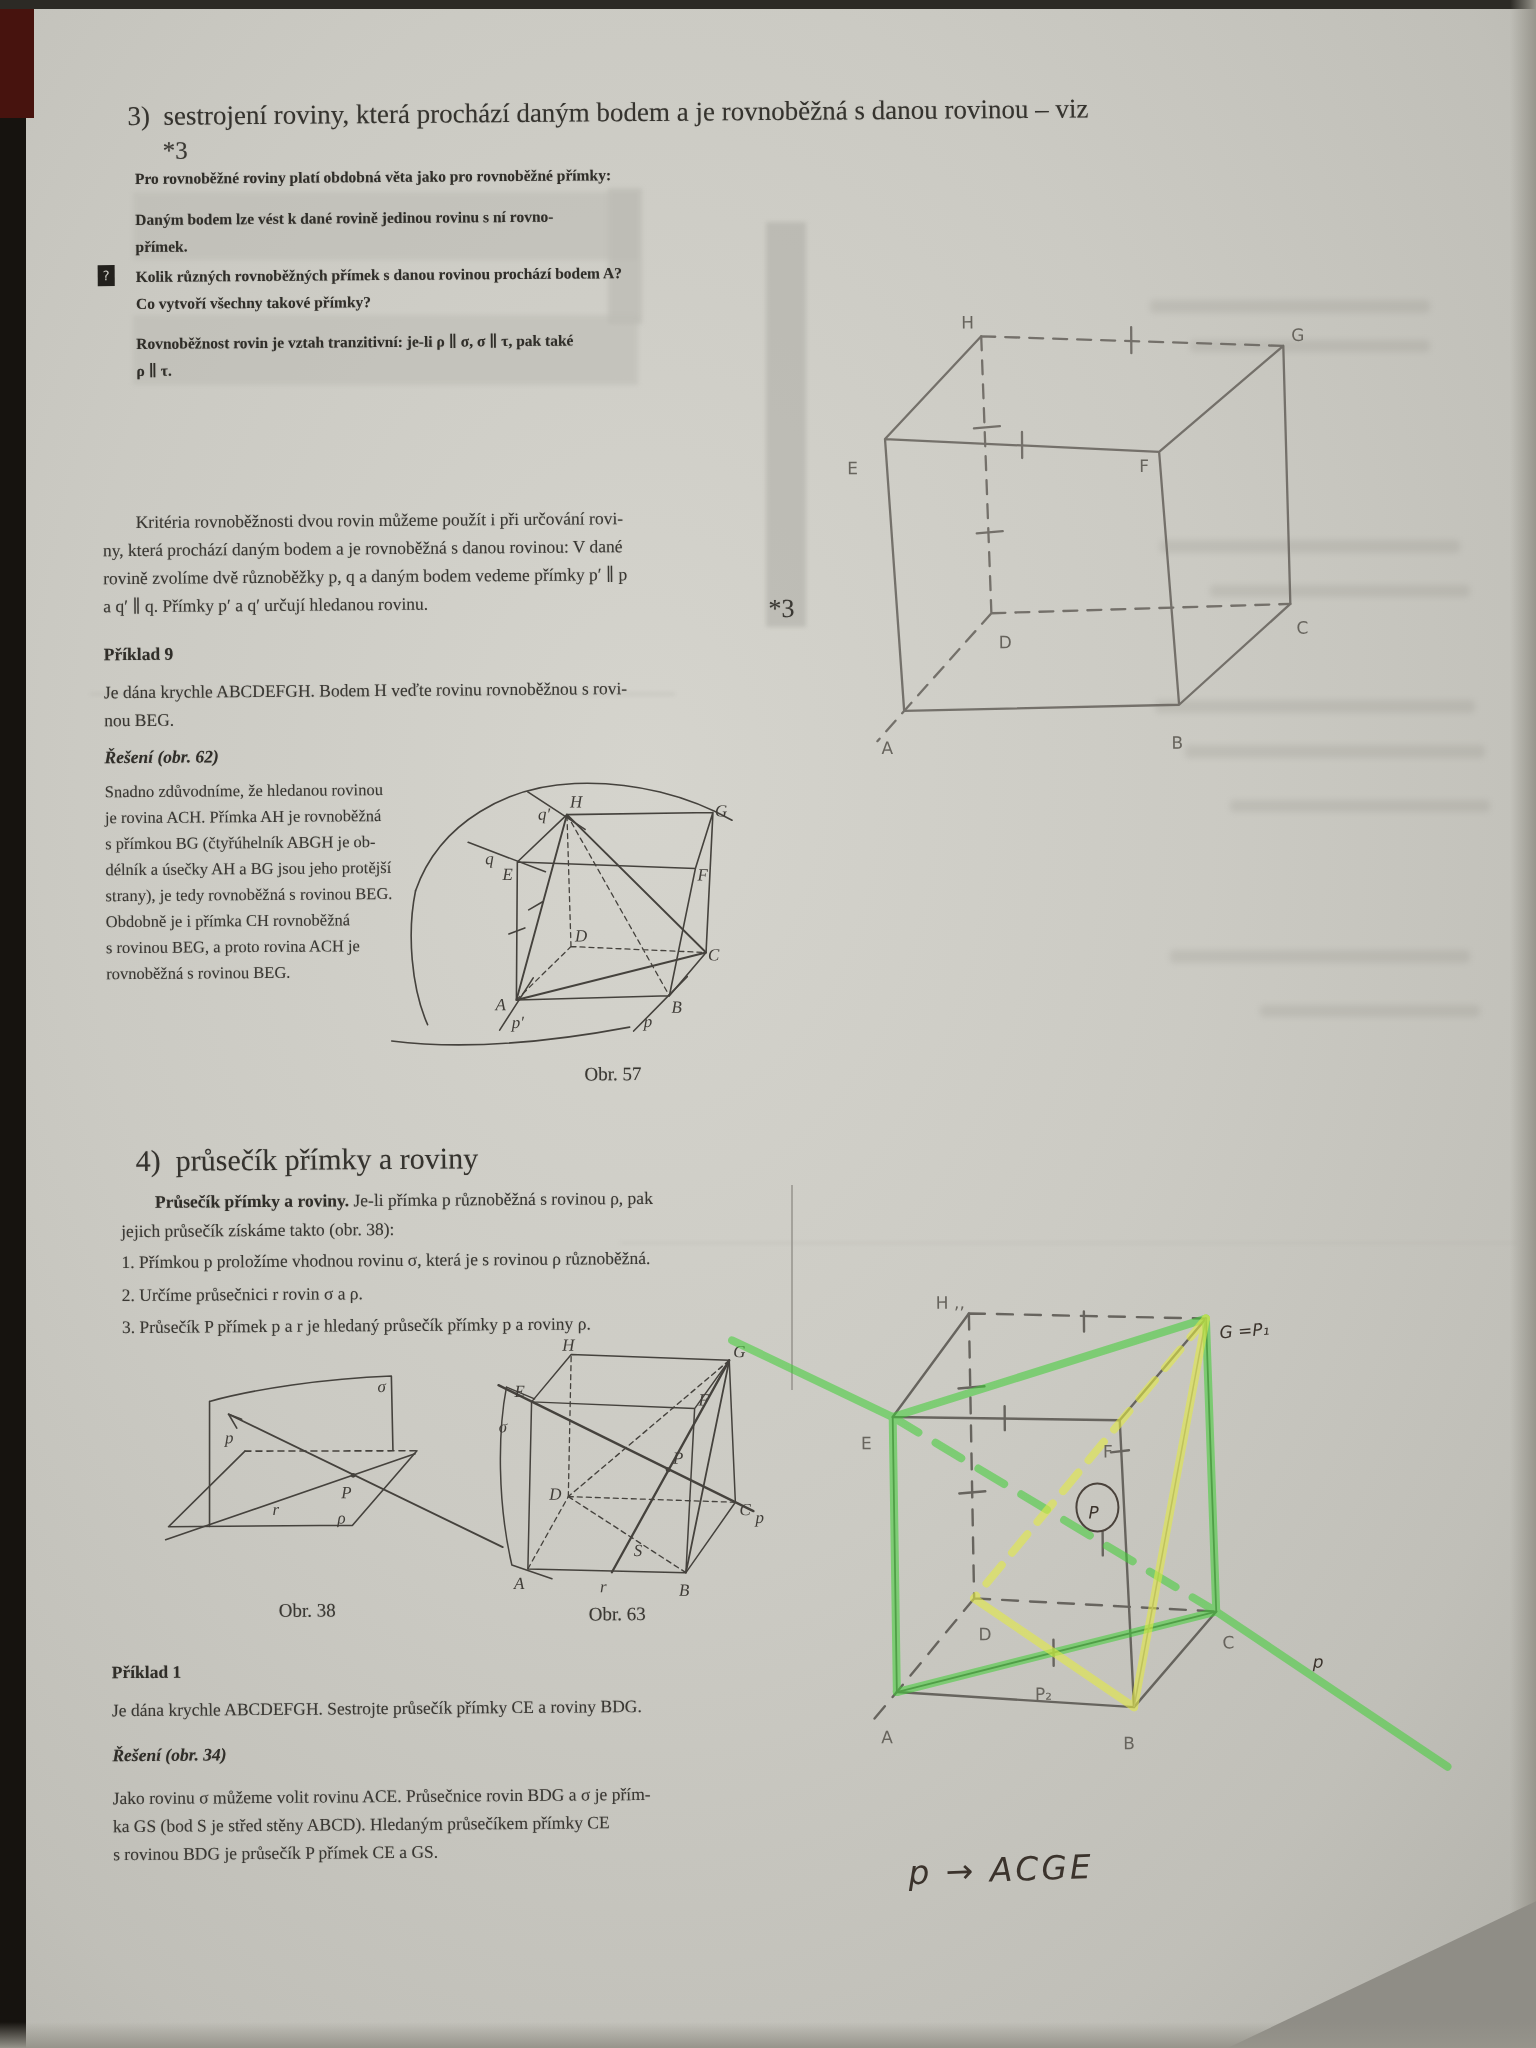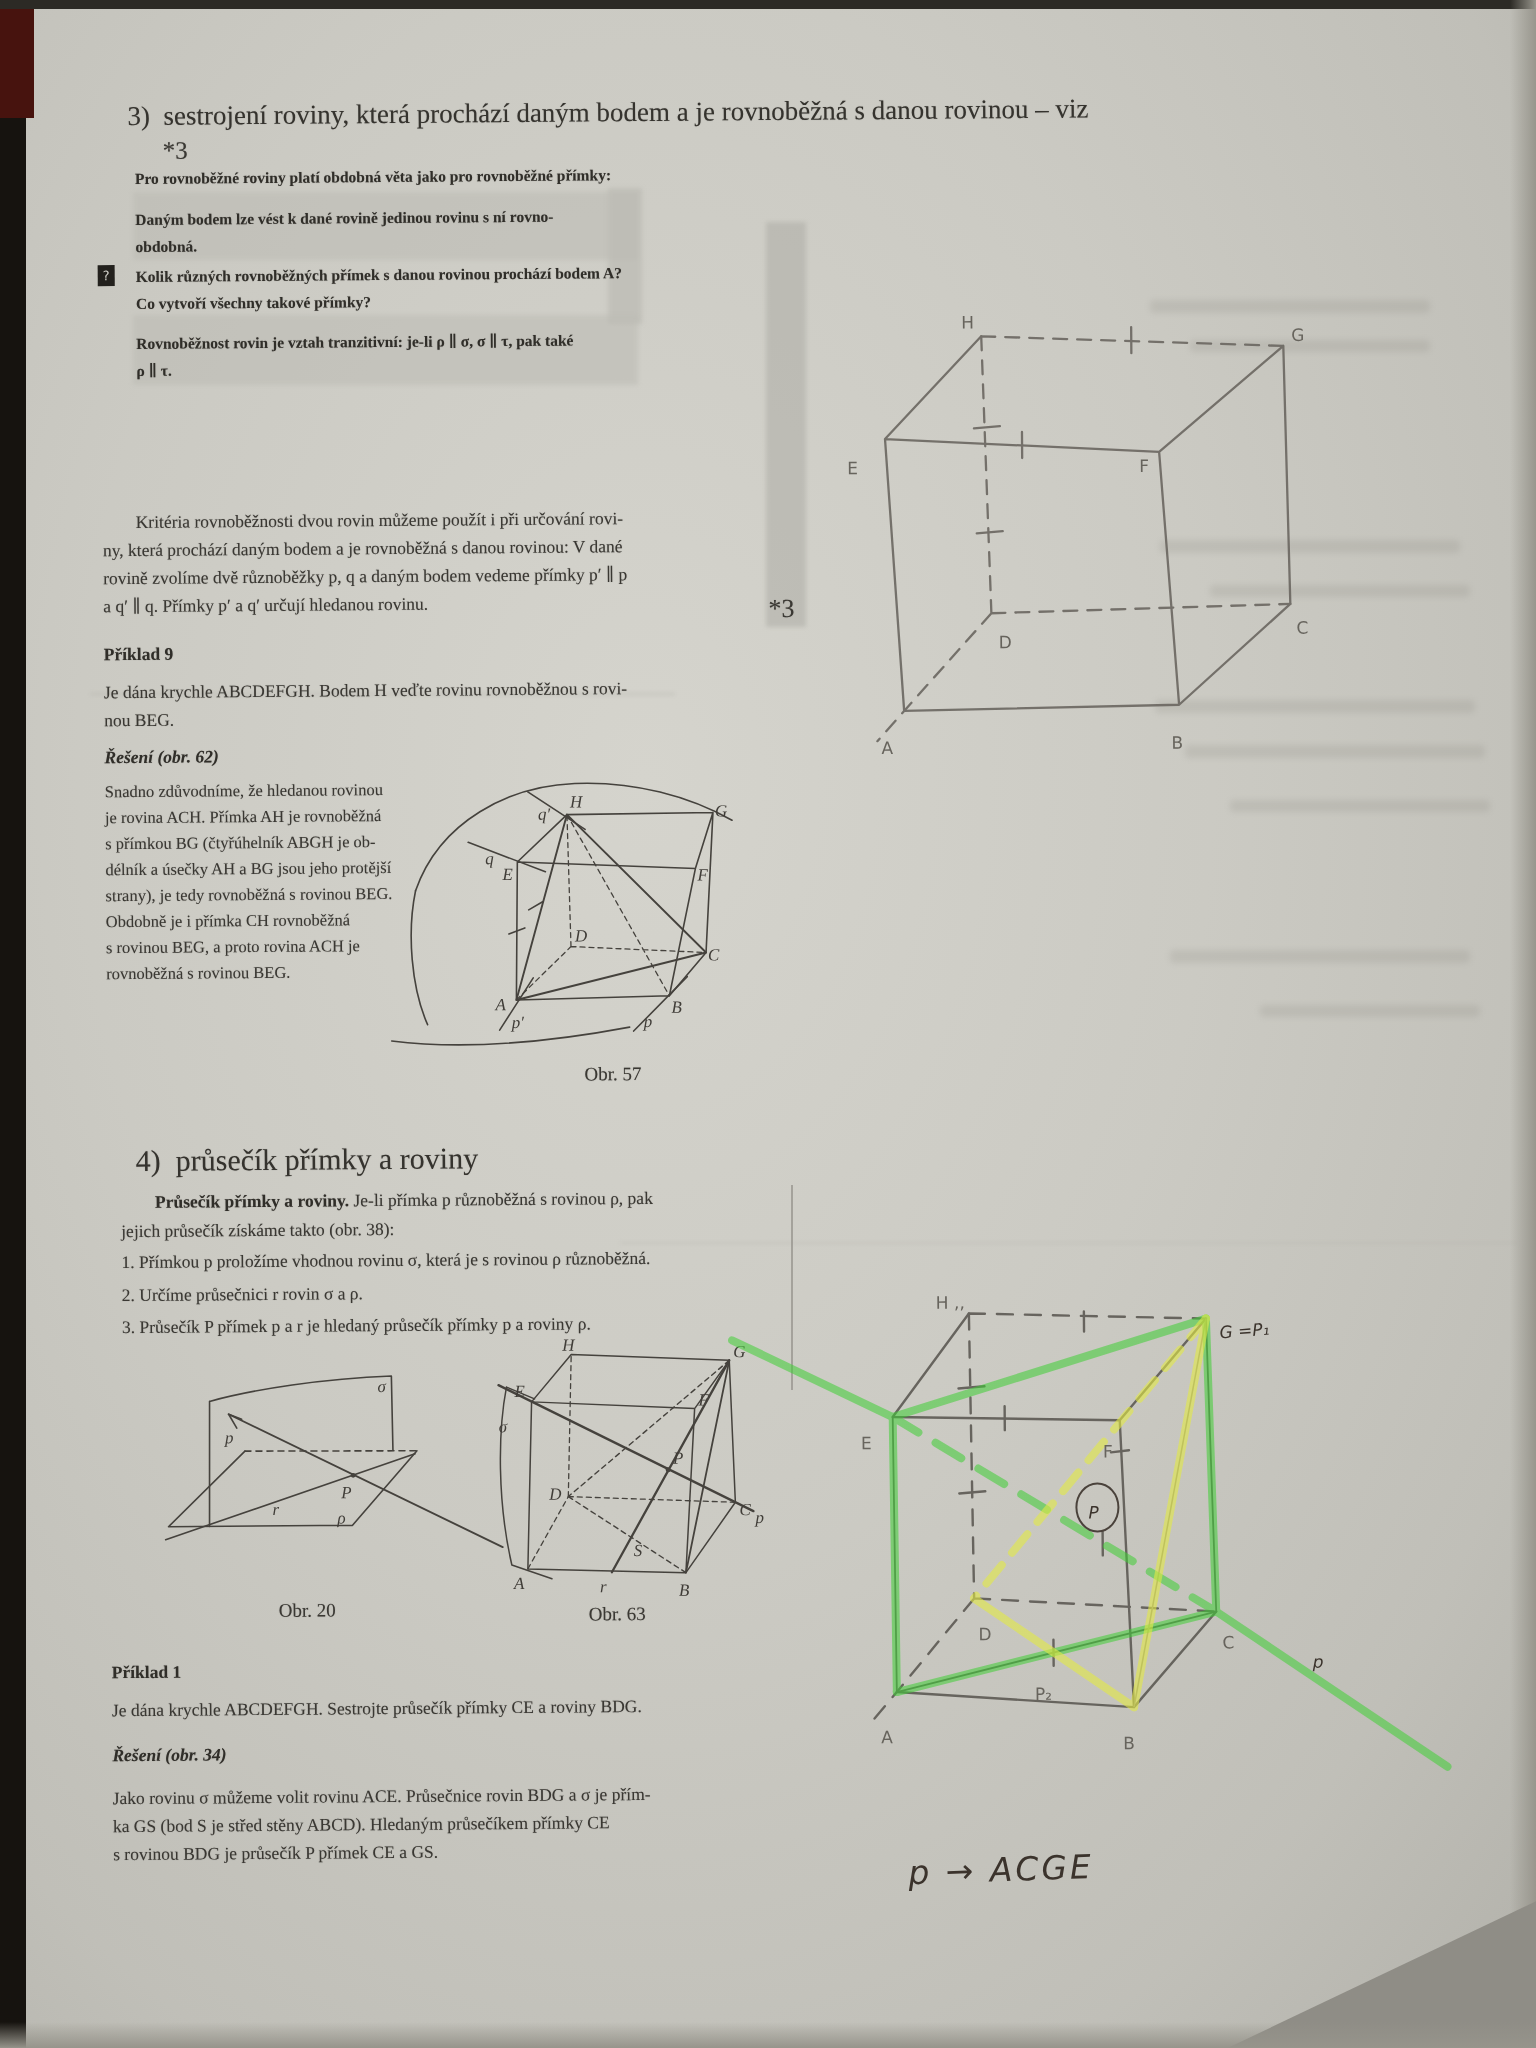--- a/index.html
+++ b/index.html
@@ -59,21 +59,21 @@
 <div class="abs" style="left:0;top:0;width:1536px;height:2048px;transform:rotate(-0.45deg);transform-origin:50% 40%">
 
   <div class="t head3" style="left:133px;top:96px">
     <span>3)</span>&nbsp;&nbsp;<span>sestrojení roviny, která prochází daným bodem a je rovnoběžná s danou rovinou – viz</span>
   </div>
   <div class="t" style="left:168px;top:132px;font-size:25px">*3</div>
 
   <div class="t fs15 b" style="left:140px;top:160px">Pro rovnoběžné roviny platí obdobná věta jako pro rovnoběžné přímky:</div>
 
   <div class="t fs15 b" style="left:140px;top:201px">Daným bodem lze vést k dané rovině jedinou rovinu s ní rovno-</div>
-  <div class="t fs15 b" style="left:140px;top:228px">obdobná.</div>
+  <div class="t fs15 b" style="left:140px;top:228px">přímek.</div>
 
   <div class="qicon" style="left:102px;top:260px">?</div>
   <div class="t fs15 b" style="left:140px;top:258px">Kolik různých rovnoběžných přímek s danou rovinou prochází bodem A?</div>
   <div class="t fs15 b" style="left:140px;top:285px">Co vytvoří všechny takové přímky?</div>
 
   <div class="t fs15 b" style="left:140px;top:325px">Rovnoběžnost rovin je vztah tranzitivní: je-li ρ ∥ σ, σ ∥ τ, pak také</div>
   <div class="t fs15 b" style="left:140px;top:352px">ρ ∥ τ.</div>
 
   <div class="t fs17" style="left:138px;top:503px">Kritéria rovnoběžnosti dvou rovin můžeme použít i při určování rovi-</div>
   <div class="t fs17" style="left:105px;top:531px">ny, která prochází daným bodem a je rovnoběžná s danou rovinou: V dané</div>
@@ -157,21 +157,21 @@
       <path d="M84,55 L357,190" stroke-width="1.9"></path>
       <path d="M84,55 L97,60 M84,55 L92,69"></path>
     </g>
     <circle cx="208" cy="117" r="2.4" fill="#45423d"></circle>
     <text x="233" y="34">σ</text>
     <text x="80" y="84">p</text>
     <text x="196" y="140">P</text>
     <text x="127" y="156">r</text>
     <text x="192" y="165">ρ</text>
   </svg>
-  <div class="t cap" style="left:238px;top:1596px">Obr. 20</div>
+  <div class="t cap" style="left:238px;top:1596px">Obr. 38</div>
 
   <svg style="left:480px;top:1335px" width="290" height="275" viewBox="0 0 290 275">
     <g stroke="#45423d" stroke-width="1.5" fill="none" stroke-linecap="round">
       <path d="M47,65 L210,73 M47,65 L87,18 M87,18 L245,25 M210,73 L245,25 M42,232 L47,65 M200,237 L210,73 M42,232 L200,237 M200,237 L250,167 M250,167 L245,25"></path>
       <path d="M42,232 L83,160 M83,160 L250,167 M83,160 L87,18" stroke-dasharray="5 4" stroke-width="1.3"></path>
       <path d="M14,48 L268,176" stroke-width="2.3"></path>
       <path d="M245,25 L126,236" stroke-width="2.3"></path>
       <path d="M245,25 L200,237" stroke-width="1.8"></path>
       <path d="M200,237 L83,160 M245,25 L83,160" stroke-dasharray="5 4" stroke-width="1.4"></path>
       <path d="M22,50 C13,95 12,165 26,228 M22,50 L50,62 M26,228 L66,242"></path>

